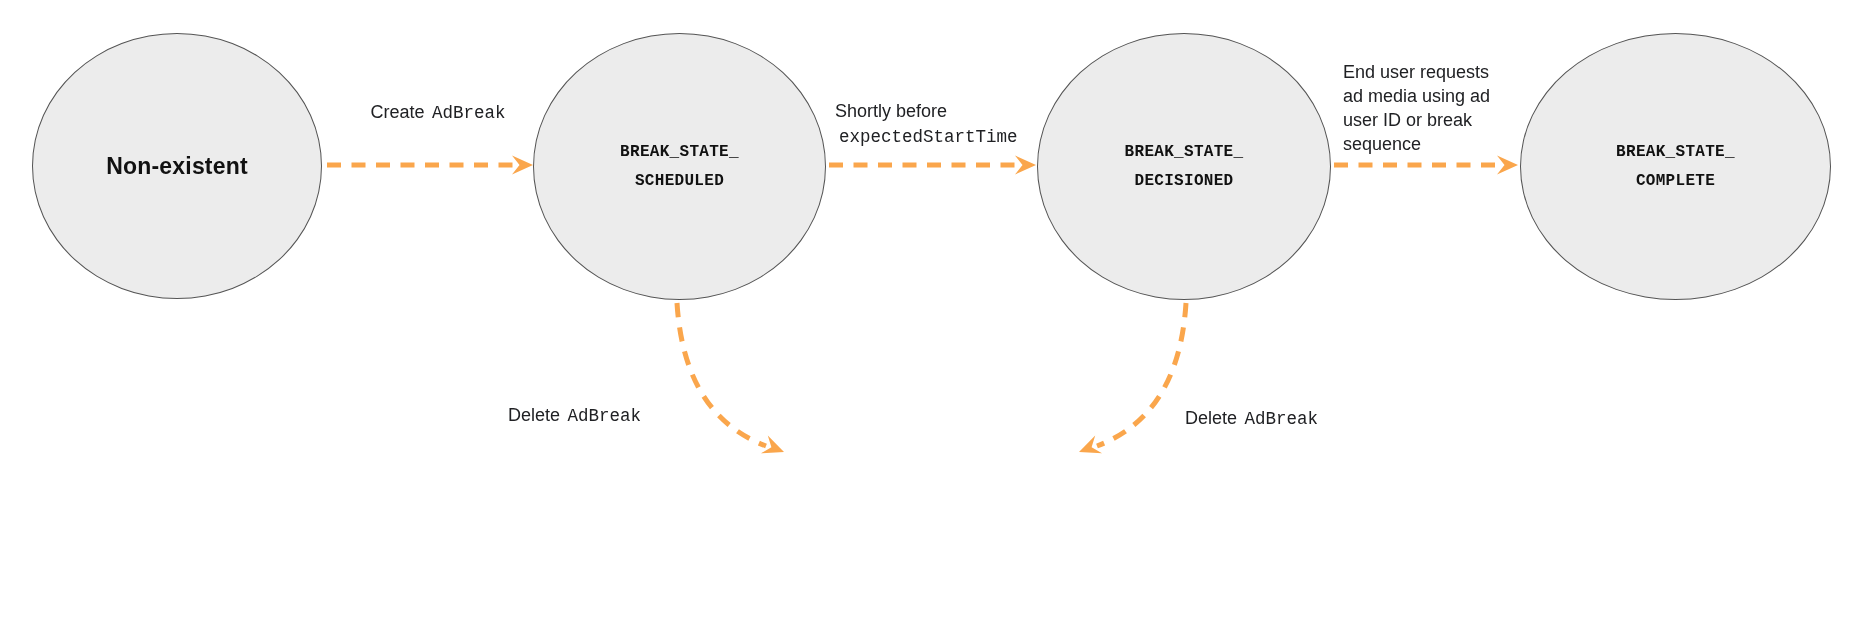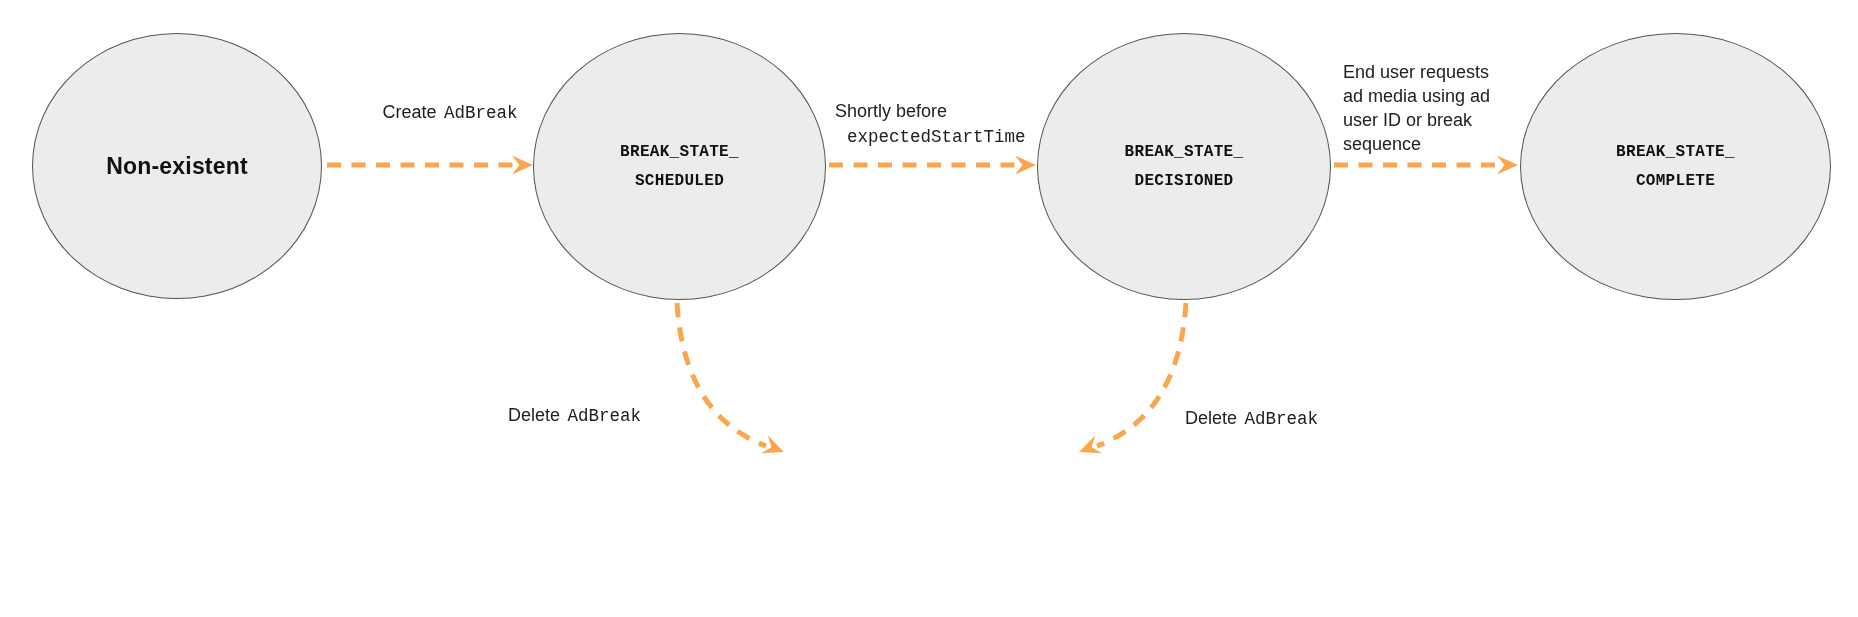--- a/index.html
+++ b/index.html
@@ -41,21 +41,21 @@
   .pre{white-space:pre-line;}
   .edge-label{
     position:absolute;
     font-size:18px;line-height:24px;color:#202124;
   }
   .edge-label .code{
     font-family:"Liberation Mono","DejaVu Sans Mono",monospace;
     font-size:17.5px;
   }
   .edge-label .code.inline{margin-left:.42em;}
-  .edge-label .code.block{display:block;margin-left:12px;}
+  .edge-label .code.block{display:block;margin-left:4px;}
   .lbl-center{text-align:center;}
   #lbl-shortly{line-height:25.5px;}
 </style>
 </head>
 <body>
 
 <div class="canvas">
 
   <svg class="edges" width="1858" height="617" viewBox="0 0 1858 617">
 
@@ -88,21 +88,21 @@
     <span class="name name-mono pre">BREAK_STATE_
 DECISIONED</span>
   </div>
 
   <div class="state" style="left:1520px;top:33px;width:311px;height:267px;">
     <span class="name name-mono pre">BREAK_STATE_
 COMPLETE</span>
   </div>
 
 
-  <div class="edge-label lbl-center" style="left:372px;top:100px;width:156px;">
+  <div class="edge-label lbl-center" style="left:360px;top:100px;width:156px;">
     <span>Create</span><span class="code inline">AdBreak</span>
   </div>
 
   <div class="edge-label" id="lbl-shortly" style="left:835px;top:99px;">
     <span>Shortly before</span>
     <span class="code block">expectedStartTime</span>
   </div>
 
   <div class="edge-label pre" style="left:1343px;top:36px;">
     <span>End user requests

